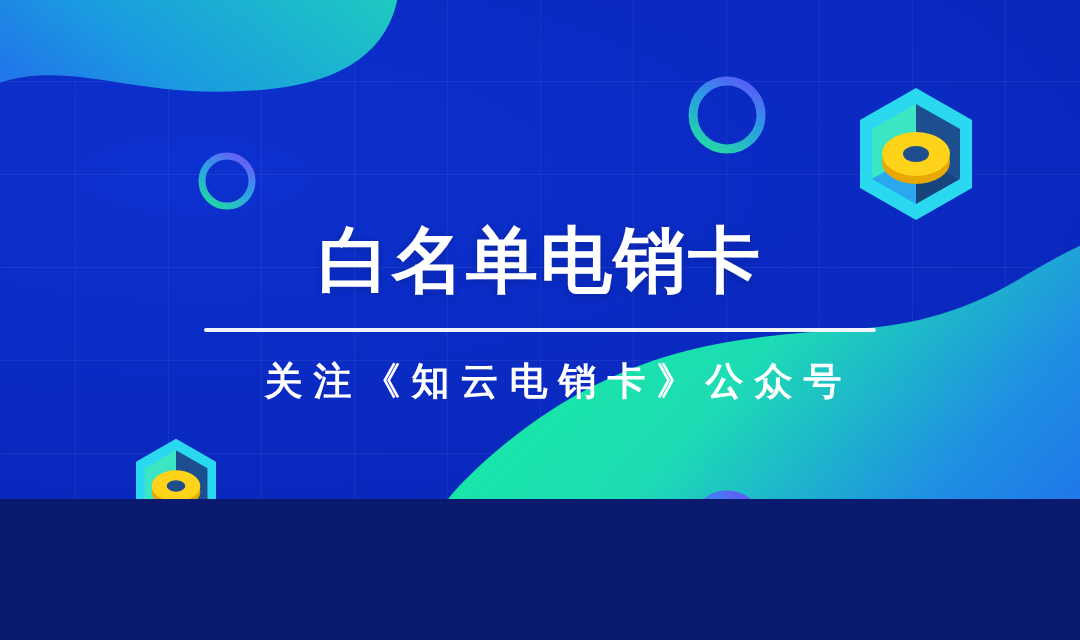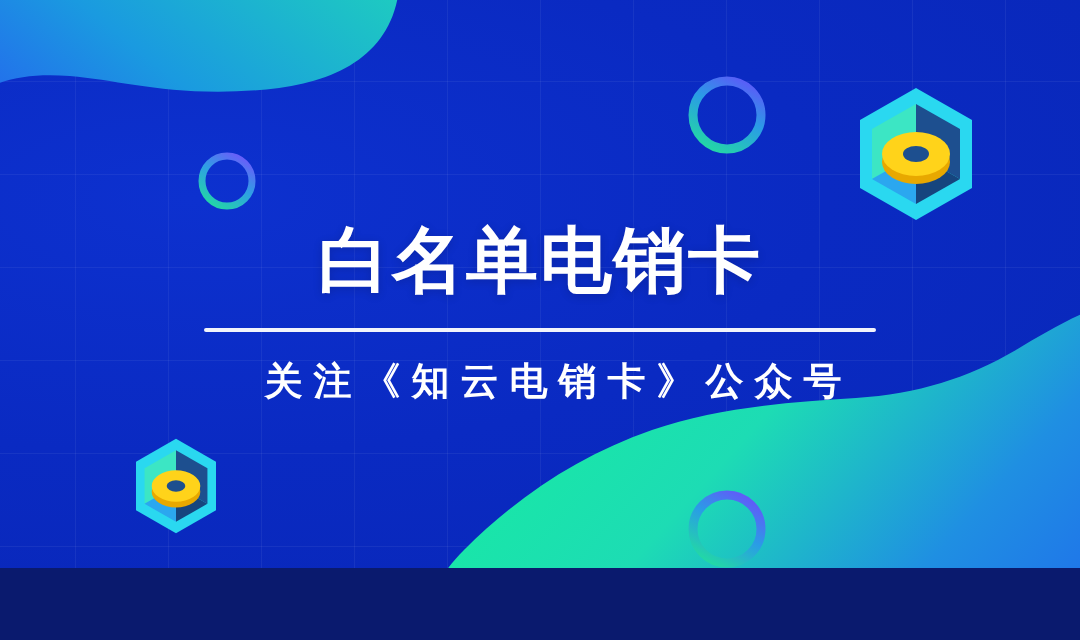--- a/index.html
+++ b/index.html
@@ -7,21 +7,21 @@
     padding: 0;
     background: #0a1a6e;
   }
   body {
     font-family: "Liberation Sans", "DejaVu Sans", sans-serif;
   }
 
   #banner {
     position: relative;
     width: 1080px;
-    height: 568px;
+    height: 499px;
     overflow: hidden;
     background: #7f1d1d;
   }
 
   
   .bg-base {
     position: absolute;
     inset: 0;
     background:
       radial-gradient(130% 100% at 18% 35%, #0d31cf 0%, #0a2ac2 45%, #0826b5 100%);

